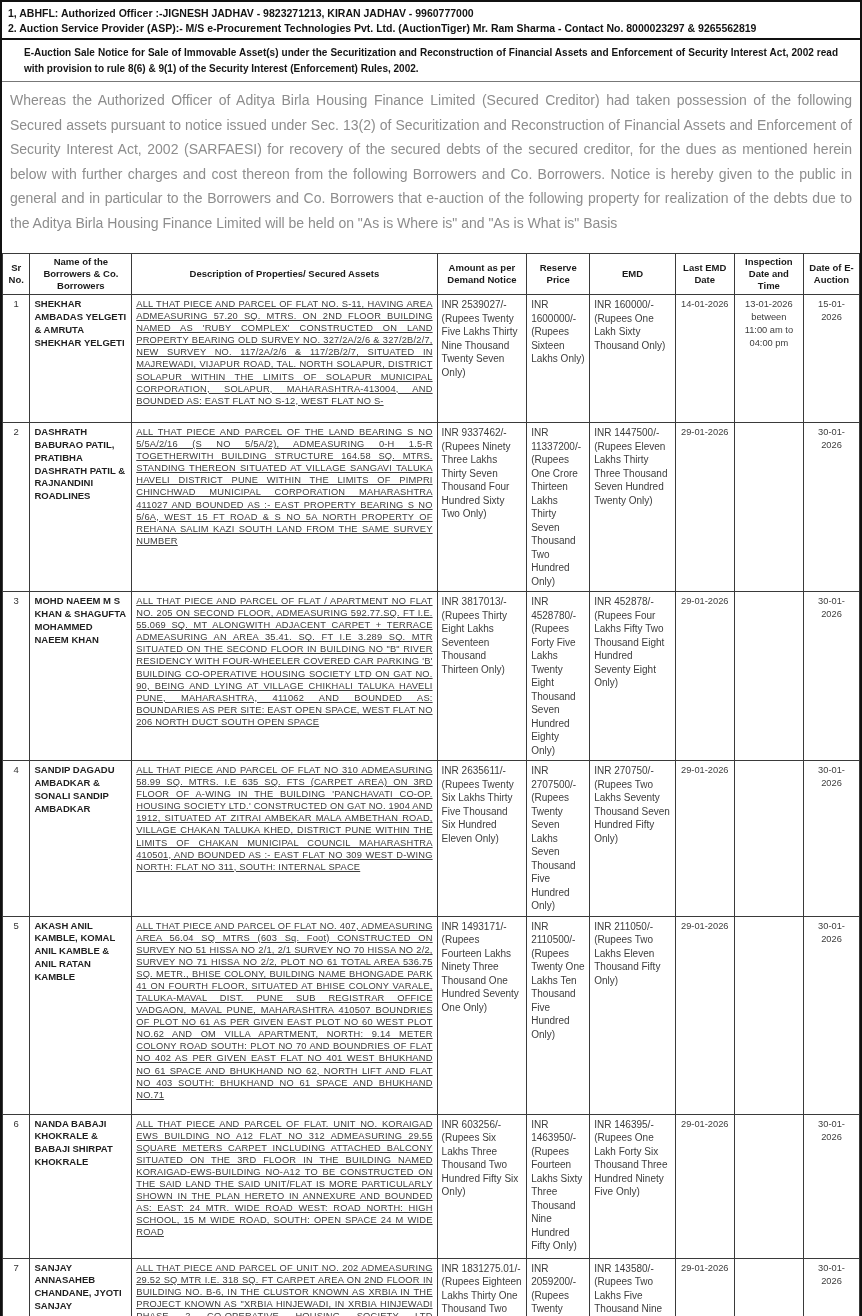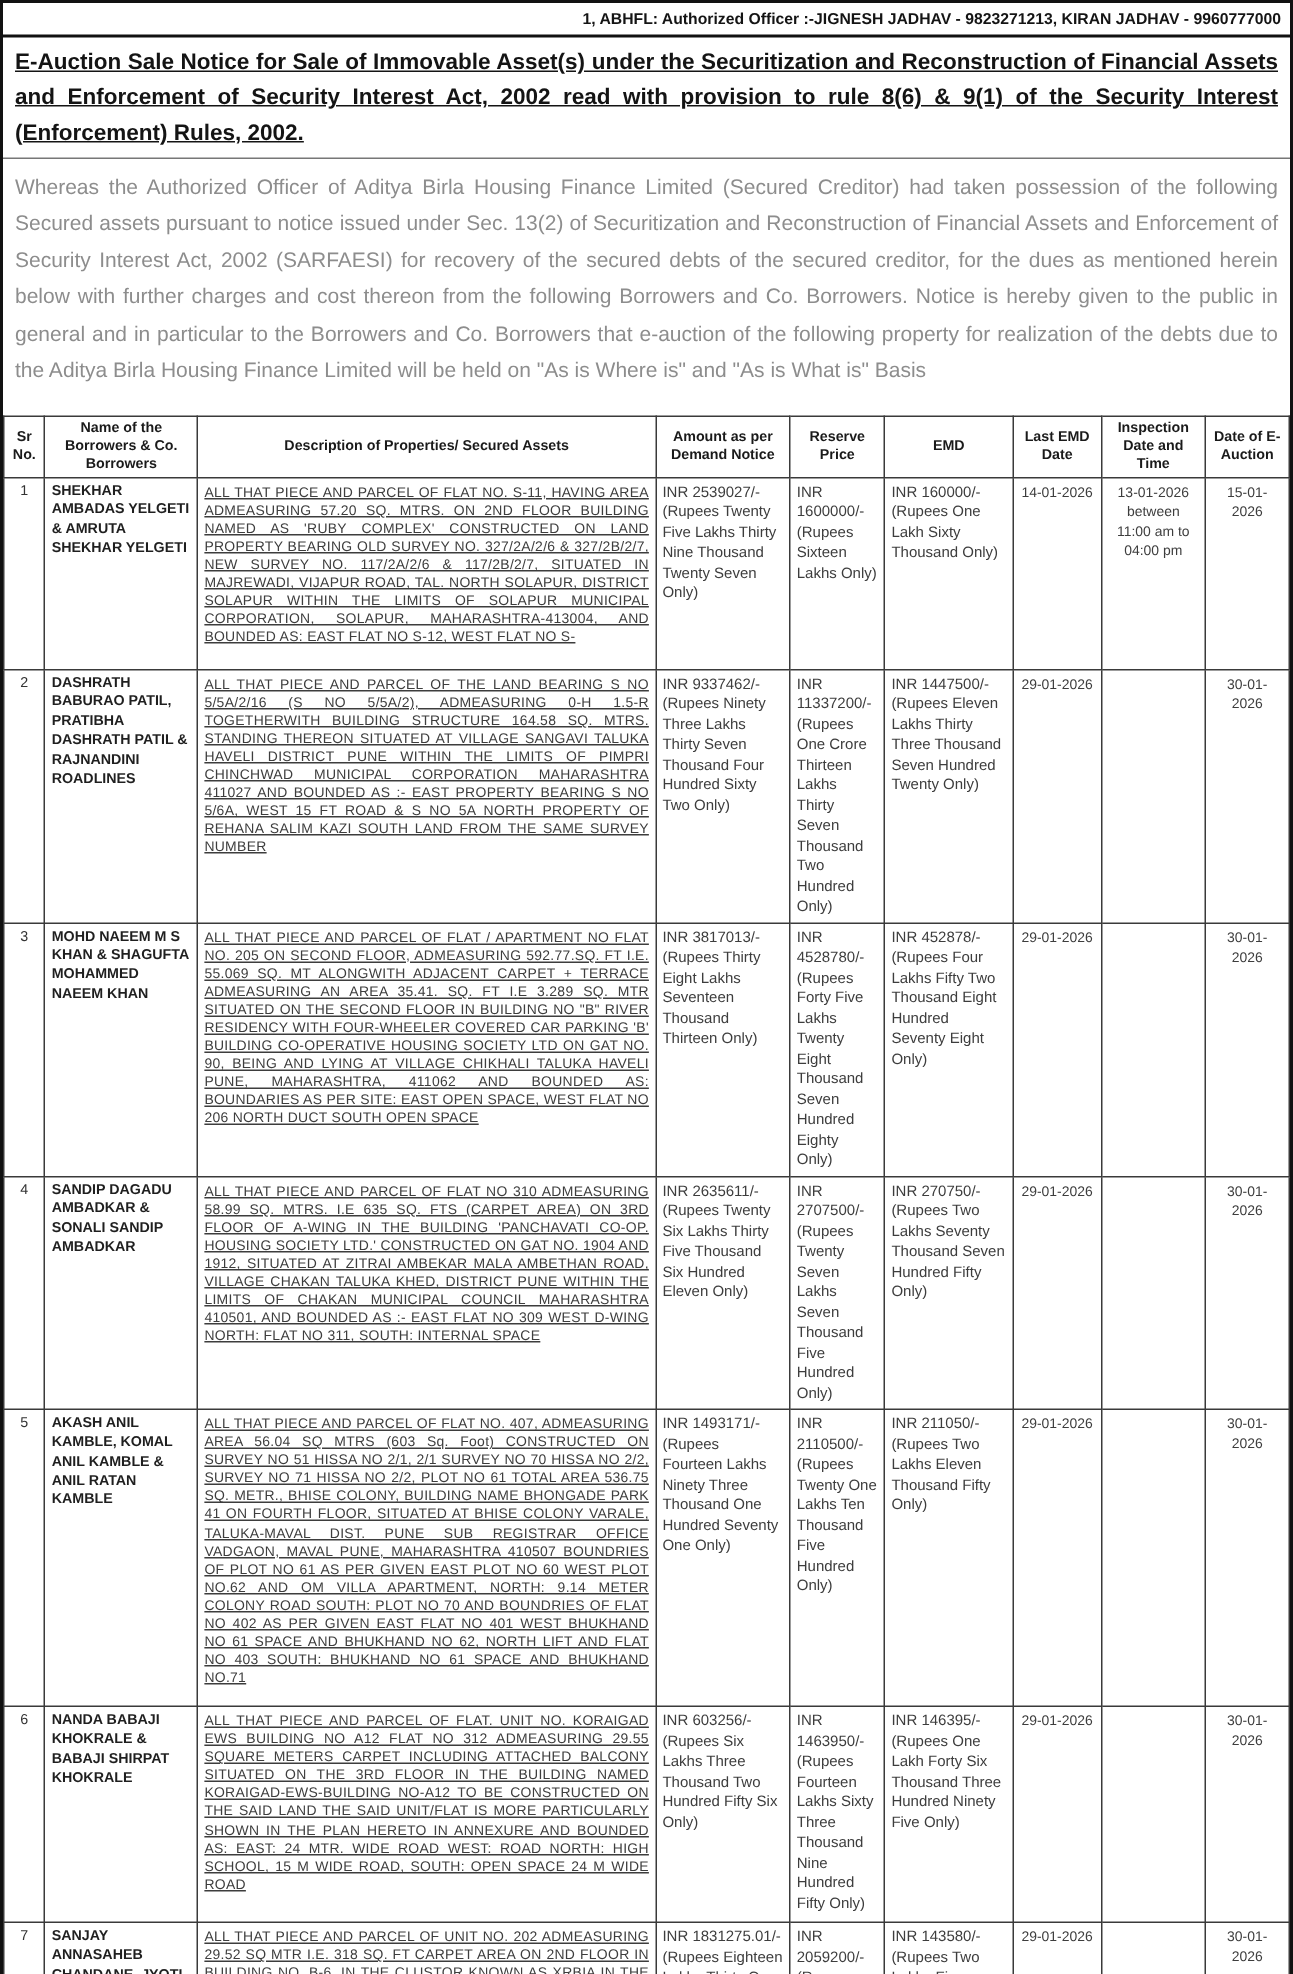--- a/index.html
+++ b/index.html
@@ -1,22 +1,22 @@
 <!DOCTYPE html>
 <html><head>
 <meta charset="utf-8">
 <style>
   html,body{margin:0;padding:0;background:#ffffff;}
   .page{width:862px;font-family:"Liberation Sans","DejaVu Sans",sans-serif;background:#fff;}
   .doc{border:2px solid #111;border-bottom:2px solid #111;}
-  .contact-lines{padding:4px 6px 2px 6px;text-align:right;}
+  .contact-lines{padding:4px 6px 2px 6px;text-align:left;}
   .contact-line{font-size:10.5px;font-weight:bold;color:#141414;line-height:1.45;}
   .banner{background:#0b0b0b;color:#fff;text-align:center;font-weight:bold;font-size:15.5px;letter-spacing:.5px;padding:3px 0 4px 0;margin-top:2px;}
   .notice-box{border-top:2px solid #111;}
-  .notice-bold{font-size:15px;font-weight:bold;color:#141414;line-height:1.55;padding:5px 8px;text-align:justify;border-bottom:1px solid #777;text-decoration:underline;}
+  .notice-bold{font-size:10px;font-weight:bold;color:#141414;line-height:1.55;padding:5px 22px;text-align:justify;border-bottom:1px solid #777;}
   .notice-body{font-size:14px;color:#8d8d8d;line-height:1.75;padding:6px 8px 18px 8px;text-align:justify;}
   table.main{border-collapse:collapse;width:100%;table-layout:fixed;}
   table.main th, table.main td{border:1px solid #3a3a3a;vertical-align:top;padding:3px 4px;overflow:hidden;}
   table.main th{font-size:9.5px;font-weight:bold;color:#1a1a1a;text-align:center;vertical-align:middle;padding:2px 2px;line-height:1.25;}
   .col-sr{width:27px}.col-name{width:100px}.col-desc{width:300px}.col-amt{width:88px}
   .col-res{width:62px}.col-emd{width:84px}.col-led{width:58px}.col-insp{width:68px}.col-auc{width:55px}
   td.c-sr{text-align:center;font-size:9.5px;color:#333;}
   td.c-name{font-size:9.5px;font-weight:bold;color:#1f1f1f;line-height:1.35;}
   td.c-desc{font-size:9.3px;color:#3d3d3d;text-align:justify;line-height:1.3;letter-spacing:.2px;text-decoration:underline;}
   td.c-money{font-size:10px;color:#3d3d3d;line-height:1.35;}
@@ -28,20 +28,21 @@
   .terms-links{font-weight:bold;color:#161616;}
 </style>
 </head>
 <body>
 
 <div class="page">
   <div class="doc">
 
     <div class="contact-lines">
       <div class="contact-line">1, ABHFL: Authorized Officer :-JIGNESH JADHAV - 9823271213, KIRAN JADHAV - 9960777000</div>
+      <div class="contact-line">2. Auction Service Provider (ASP):- M/S e-Procurement Technologies Pvt. Ltd. (AuctionTiger) Mr. Ram Sharma - Contact No. 8000023297 &amp; 9265562819</div>
     </div>
 
 
     <div class="notice-box">
       <div class="notice-bold">E-Auction Sale Notice for Sale of Immovable Asset(s) under the Securitization and Reconstruction of Financial Assets and Enforcement of Security Interest Act, 2002 read with provision to rule 8(6) &amp; 9(1) of the Security Interest (Enforcement) Rules, 2002.</div>
       <div class="notice-body">Whereas the Authorized Officer of Aditya Birla Housing Finance Limited (Secured Creditor) had taken possession of the following Secured assets pursuant to notice issued under Sec. 13(2) of Securitization and Reconstruction of Financial Assets and Enforcement of Security Interest Act, 2002 (SARFAESI) for recovery of the secured debts of the secured creditor, for the dues as mentioned herein below with further charges and cost thereon from the following Borrowers and Co. Borrowers. Notice is hereby given to the public in general and in particular to the Borrowers and Co. Borrowers that e-auction of the following property for realization of the debts due to the Aditya Birla Housing Finance Limited will be held on "As is Where is" and "As is What is" Basis</div>
     </div>
 
     <table class="main">
       <colgroup>

